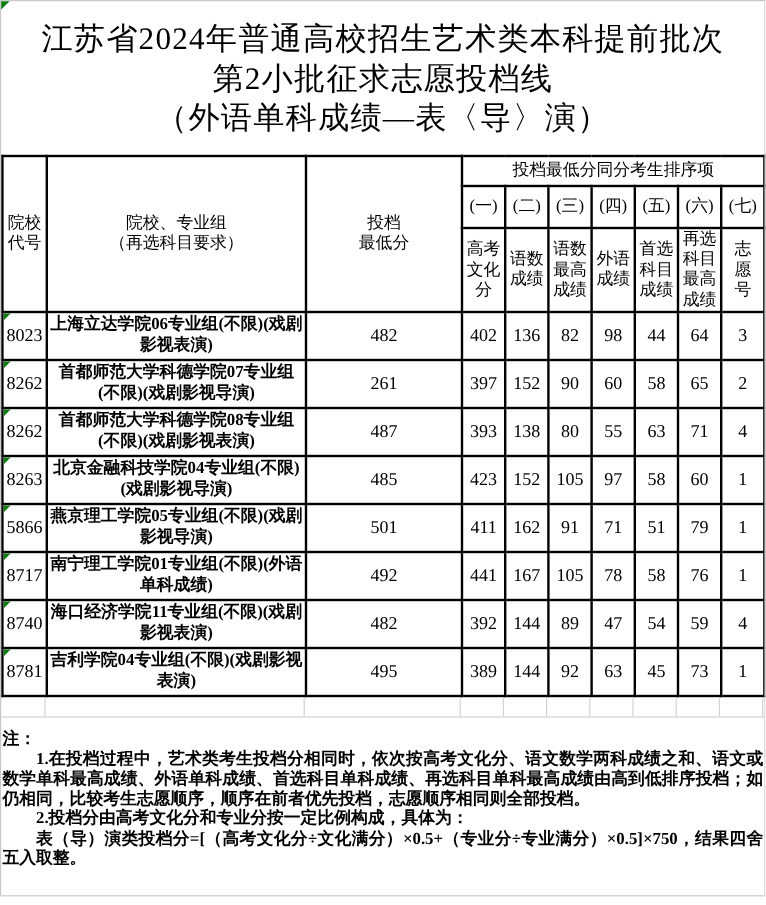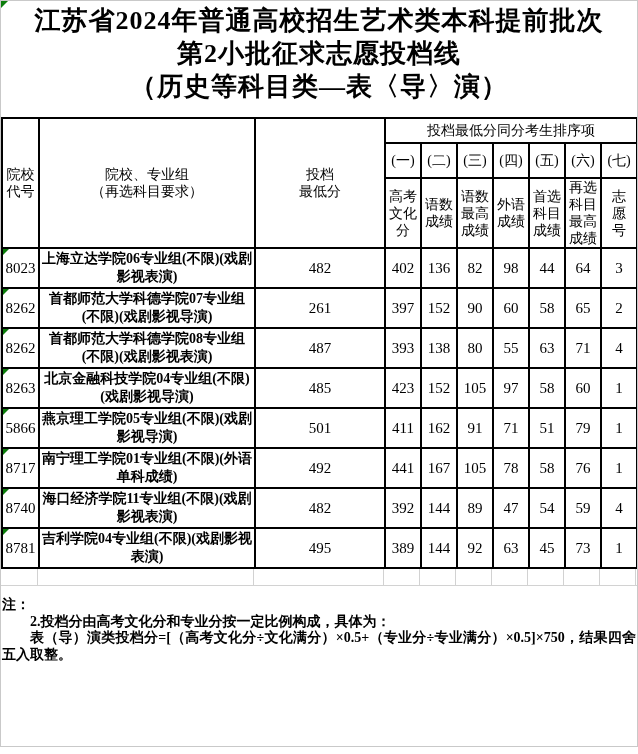--- a/index.html
+++ b/index.html
@@ -21,23 +21,23 @@
 
   .corner-tri {
     position: absolute; top: 1px; left: 1px;
     width: 0; height: 0;
     border-top: 7px solid #0b7d0b;
     border-right: 7px solid transparent;
     z-index: 5;
   }
 
   .title {
-    padding-top: 4px;
+    padding-top: 16px;
     text-align: center;
-    font-weight: bold;
+    font-weight: normal;
     font-size: 26px;
     line-height: 33px;
     letter-spacing: 1px;
   }
 
   table.scores {
     border-collapse: collapse;
     table-layout: fixed;
     width: 635px;
     margin: 14px 0 0 1px;
@@ -93,21 +93,21 @@
 <div class="page">
   <div class="edge edge-top"></div>
   <div class="edge edge-left"></div>
   <div class="edge edge-right"></div>
   <div class="edge edge-bottom"></div>
   <div class="corner-tri"></div>
 
   <div class="title">
     <div>江苏省2024年普通高校招生艺术类本科提前批次</div>
     <div>第2小批征求志愿投档线</div>
-    <div>（历史等科目类—表〈导〉演）</div>
+    <div>（外语单科成绩—表〈导〉演）</div>
   </div>
 
   <table class="scores">
     <colgroup>
       <col style="width:37px">
         <col style="width:216px">
         <col style="width:130px">
       <col style="width:36px">
         <col style="width:36px">
         <col style="width:36px">
@@ -266,16 +266,17 @@
       <div style="width:36px"></div>
       <div style="width:36px"></div>
     <div style="width:36px"></div>
       <div style="width:36px"></div>
       <div style="width:36px"></div>
     <div style="width:36px"></div>
   </div>
 
   <div class="notes">
     <div class="notes-label">注：</div>
+    <p>1.在投档过程中，艺术类考生投档分相同时，依次按高考文化分、语文数学两科成绩之和、语文或数学单科最高成绩、外语单科成绩、首选科目单科成绩、再选科目单科最高成绩由高到低排序投档；如仍相同，比较考生志愿顺序，顺序在前者优先投档，志愿顺序相同则全部投档。</p>
     <p>2.投档分由高考文化分和专业分按一定比例构成，具体为：</p>
     <p>表（导）演类投档分=[（高考文化分÷文化满分）×0.5+（专业分÷专业满分）×0.5]×750，结果四舍五入取整。</p>
   </div>
 </div>
 
 </body></html>

